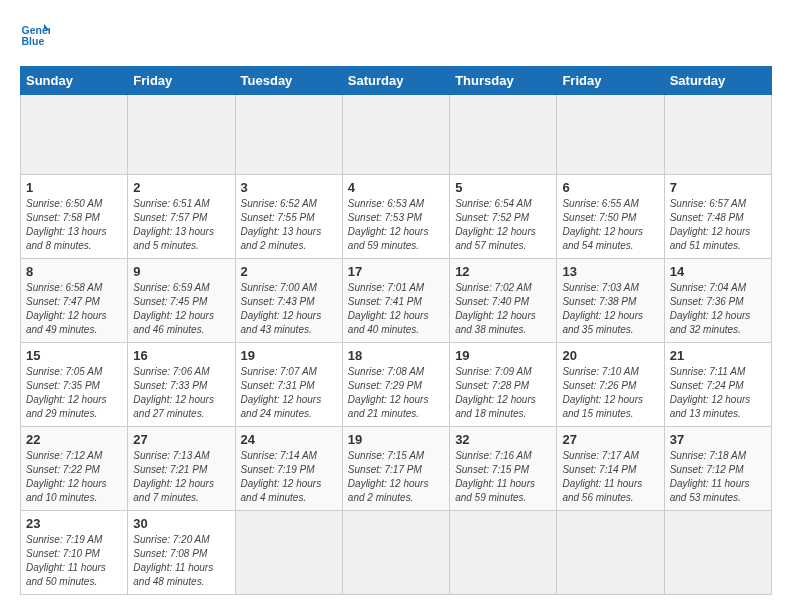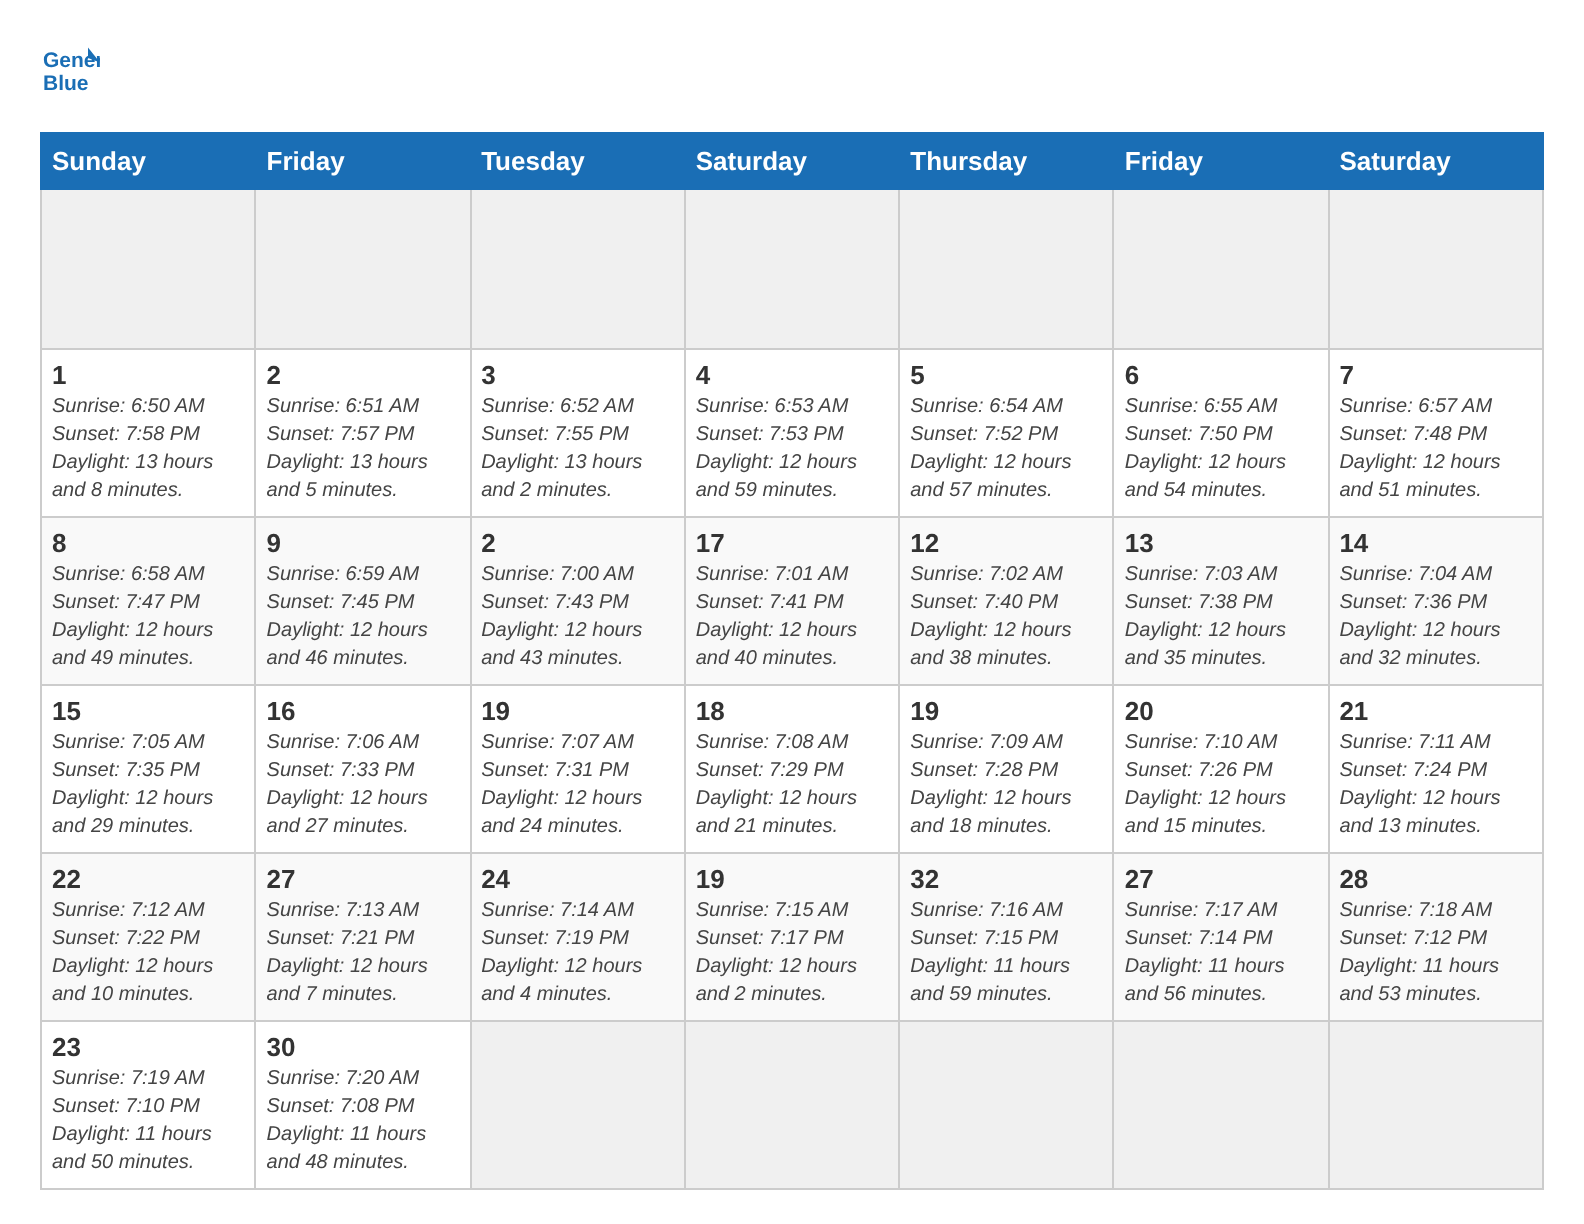--- a/index.html
+++ b/index.html
@@ -150,21 +150,21 @@
         <td><span class="day-num">20</span><span class="day-info">Sunrise: 7:10 AM<br>Sunset: 7:26 PM<br>Daylight: 12 hours<br>and 15 minutes.</span></td>
         <td><span class="day-num">21</span><span class="day-info">Sunrise: 7:11 AM<br>Sunset: 7:24 PM<br>Daylight: 12 hours<br>and 13 minutes.</span></td>
       </tr>
       <tr>
         <td><span class="day-num">22</span><span class="day-info">Sunrise: 7:12 AM<br>Sunset: 7:22 PM<br>Daylight: 12 hours<br>and 10 minutes.</span></td>
         <td><span class="day-num">27</span><span class="day-info">Sunrise: 7:13 AM<br>Sunset: 7:21 PM<br>Daylight: 12 hours<br>and 7 minutes.</span></td>
         <td><span class="day-num">24</span><span class="day-info">Sunrise: 7:14 AM<br>Sunset: 7:19 PM<br>Daylight: 12 hours<br>and 4 minutes.</span></td>
         <td><span class="day-num">19</span><span class="day-info">Sunrise: 7:15 AM<br>Sunset: 7:17 PM<br>Daylight: 12 hours<br>and 2 minutes.</span></td>
         <td><span class="day-num">32</span><span class="day-info">Sunrise: 7:16 AM<br>Sunset: 7:15 PM<br>Daylight: 11 hours<br>and 59 minutes.</span></td>
         <td><span class="day-num">27</span><span class="day-info">Sunrise: 7:17 AM<br>Sunset: 7:14 PM<br>Daylight: 11 hours<br>and 56 minutes.</span></td>
-        <td><span class="day-num">28</span><span class="day-info">Sunrise: 7:18 AM<br>Sunset: 7:12 PM<br>Daylight: 11 hours<br>and 53 minutes.</span></td>
+        <td><span class="day-num">37</span><span class="day-info">Sunrise: 7:18 AM<br>Sunset: 7:12 PM<br>Daylight: 11 hours<br>and 53 minutes.</span></td>
       </tr>
       <tr>
         <td><span class="day-num">23</span><span class="day-info">Sunrise: 7:19 AM<br>Sunset: 7:10 PM<br>Daylight: 11 hours<br>and 50 minutes.</span></td>
         <td><span class="day-num">30</span><span class="day-info">Sunrise: 7:20 AM<br>Sunset: 7:08 PM<br>Daylight: 11 hours<br>and 48 minutes.</span></td>
         <td class="empty-cell"></td>
         <td class="empty-cell"></td>
         <td class="empty-cell"></td>
         <td class="empty-cell"></td>
         <td class="empty-cell"></td>
       </tr>

